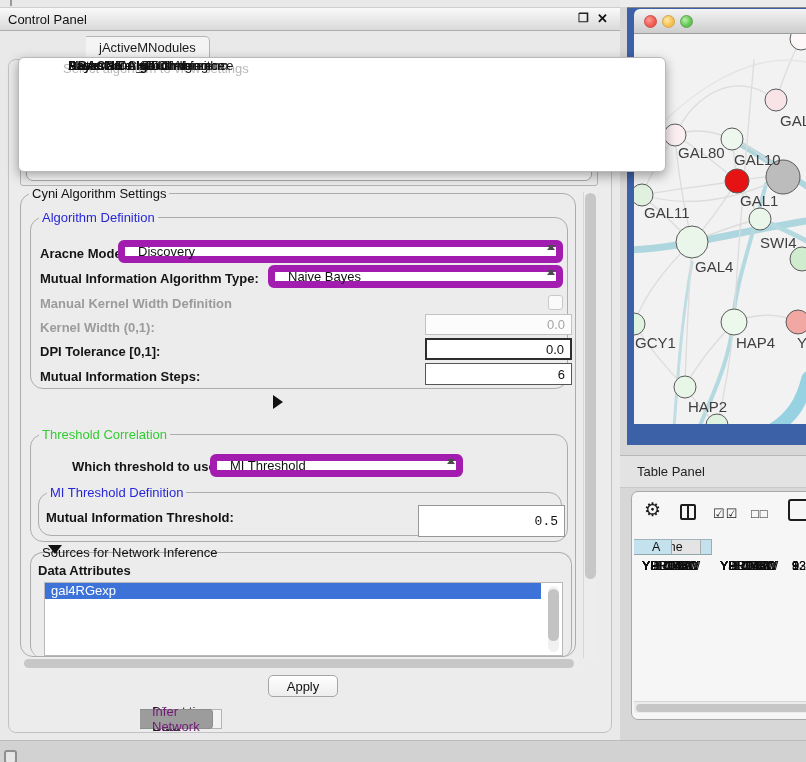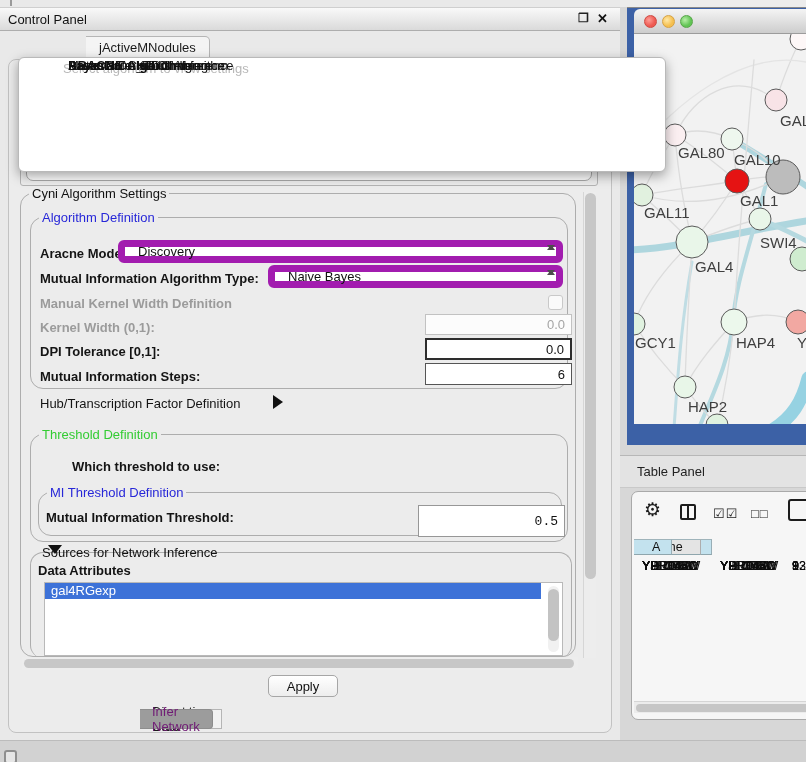--- a/index.html
+++ b/index.html
@@ -235,28 +235,34 @@
     <span class="lbl b l-dpi">DPI Tolerance [0,1]:</span>
     <div class="fld f-dpi">
       <span style="position:relative">0.0</span>
     </div>
 
     <span class="lbl b l-steps">Mutual Information Steps:</span>
     <div class="fld f-steps">
       <span style="position:relative">6</span>
     </div>
 
-    <span class="lbl l-hub">Hub/Transcription Factor Definition</span>
     <span class="tri-r"></span>
 
     <div class="grp grp-thr">
-      <span class="grp-title t-green">Threshold Definition</span>
+      <span class="grp-title t-green">Threshold Correlation</span>
     </div>
 
     <span class="lbl b l-which">Which threshold to use:</span>
+    <div class="combo c-which">
+      <span style="position:relative">MI Threshold</span>
+      <span class="arrows">
+          <i class="up"></i>
+          <i class="dn"></i>
+        </span>
+    </div>
 
     <div class="grp grp-mith">
       <span class="grp-title t-blue">MI Threshold Definition</span>
     </div>
 
     <span class="lbl b l-mith">Mutual Information Threshold:</span>
     <div class="fld f-mith">
       <span style="position:relative">0.5</span>
     </div>
 

